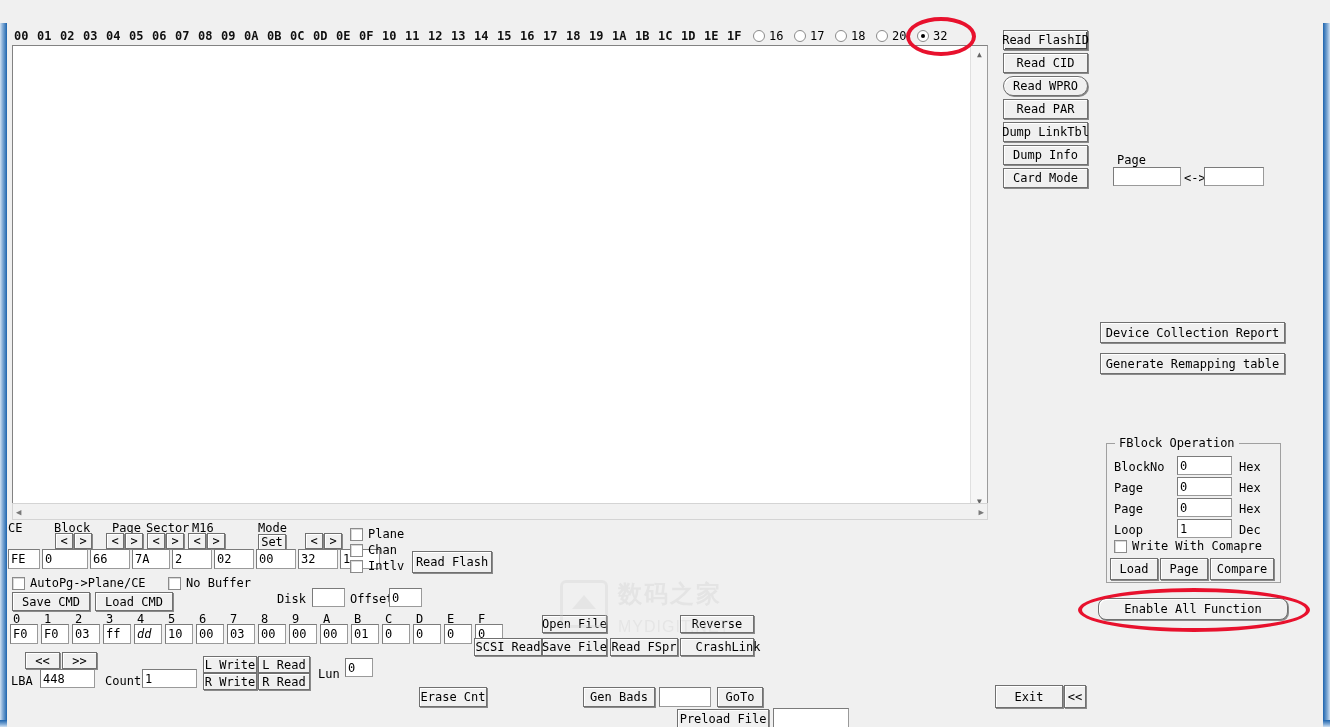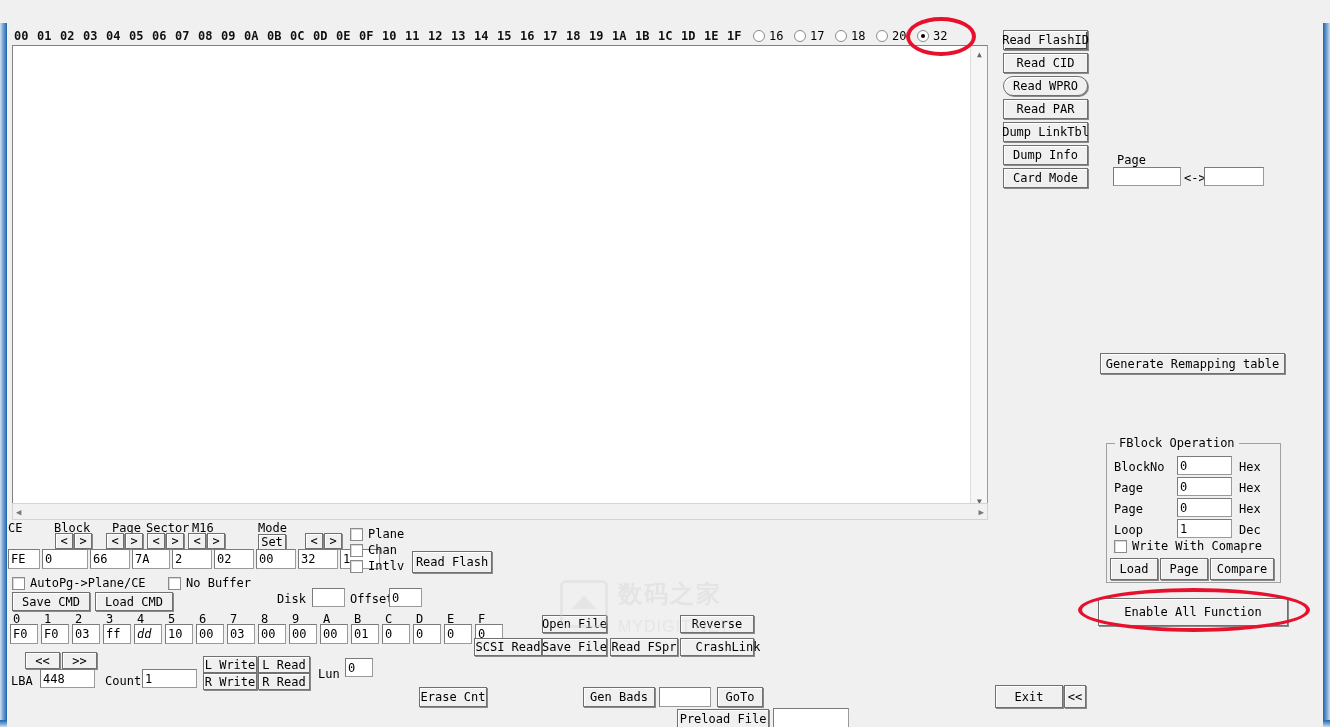--- a/index.html
+++ b/index.html
@@ -292,20 +292,21 @@
 
   <div class="lbl" style="left:1117px; top:153px;">Page</div>
   <div class="txt" style="left:1113px; top:167px; width:68px; height:19px;">
       <span></span>
     </div>
   <div class="lbl" style="left:1184px; top:171px;">&lt;-&gt;</div>
   <div class="txt" style="left:1204px; top:167px; width:60px; height:19px;">
       <span></span>
     </div>
 
+  <div class="btn" style="left:1100px; top:322px; width:185px; height:21px;">Device Collection Report</div>
   <div class="btn" style="left:1100px; top:353px; width:185px; height:21px;">Generate Remapping table</div>
 
   <div class="groupbox" style="left:1106px; top:443px; width:175px; height:140px;">
     <div class="gtitle">FBlock Operation</div>
   </div>
   <div id="fblockrows">
       <div class="lbl" style="left: 1114px; top: 460px;">BlockNo</div>
       <div class="txt" style="left: 1177px; top: 456px; width: 55px; height: 19px;">0</div>
       <div class="lbl" style="left: 1239px; top: 460px;">Hex</div>
       <div class="lbl" style="left: 1114px; top: 481px;">Page</div>
@@ -319,21 +320,21 @@
       <div class="lbl" style="left: 1239px; top: 523px;">Dec</div>
     </div>
   <div class="cb-wrap" style="left:1114px; top:539px;">
     <span class="cb-box"></span>
     <span class="cb-lbl">Write With Comapre</span>
   </div>
   <div class="btn" style="left:1110px; top:558px; width:48px; height:22px;">Load</div>
   <div class="btn" style="left:1160px; top:558px; width:48px; height:22px;">Page</div>
   <div class="btn" style="left:1210px; top:558px; width:64px; height:22px;">Compare</div>
 
-  <div class="btn" style="left:1098px; top:598px; width:190px; height:28px;">Enable All Function</div>
+  <div class="btn" style="left:1098px; top:598px; width:190px; height:22px;border-radius:8px;">Enable All Function</div>
 
   <div class="btn" style="left:995px; top:685px; width:68px; height:23px;">Exit</div>
   <div class="btn" style="left:1064px; top:685px; width:22px; height:23px;">&lt;&lt;</div>
 
   <div class="lbl" style="left:8px; top:521px;">CE</div>
   <div class="lbl" style="left:54px; top:521px;">Block</div>
   <div class="lbl" style="left:112px; top:521px;">Page</div>
   <div class="lbl" style="left:146px; top:521px;">Sector</div>
   <div class="lbl" style="left:192px; top:521px;">M16</div>
   <div class="lbl" style="left:258px; top:521px;">Mode</div>

